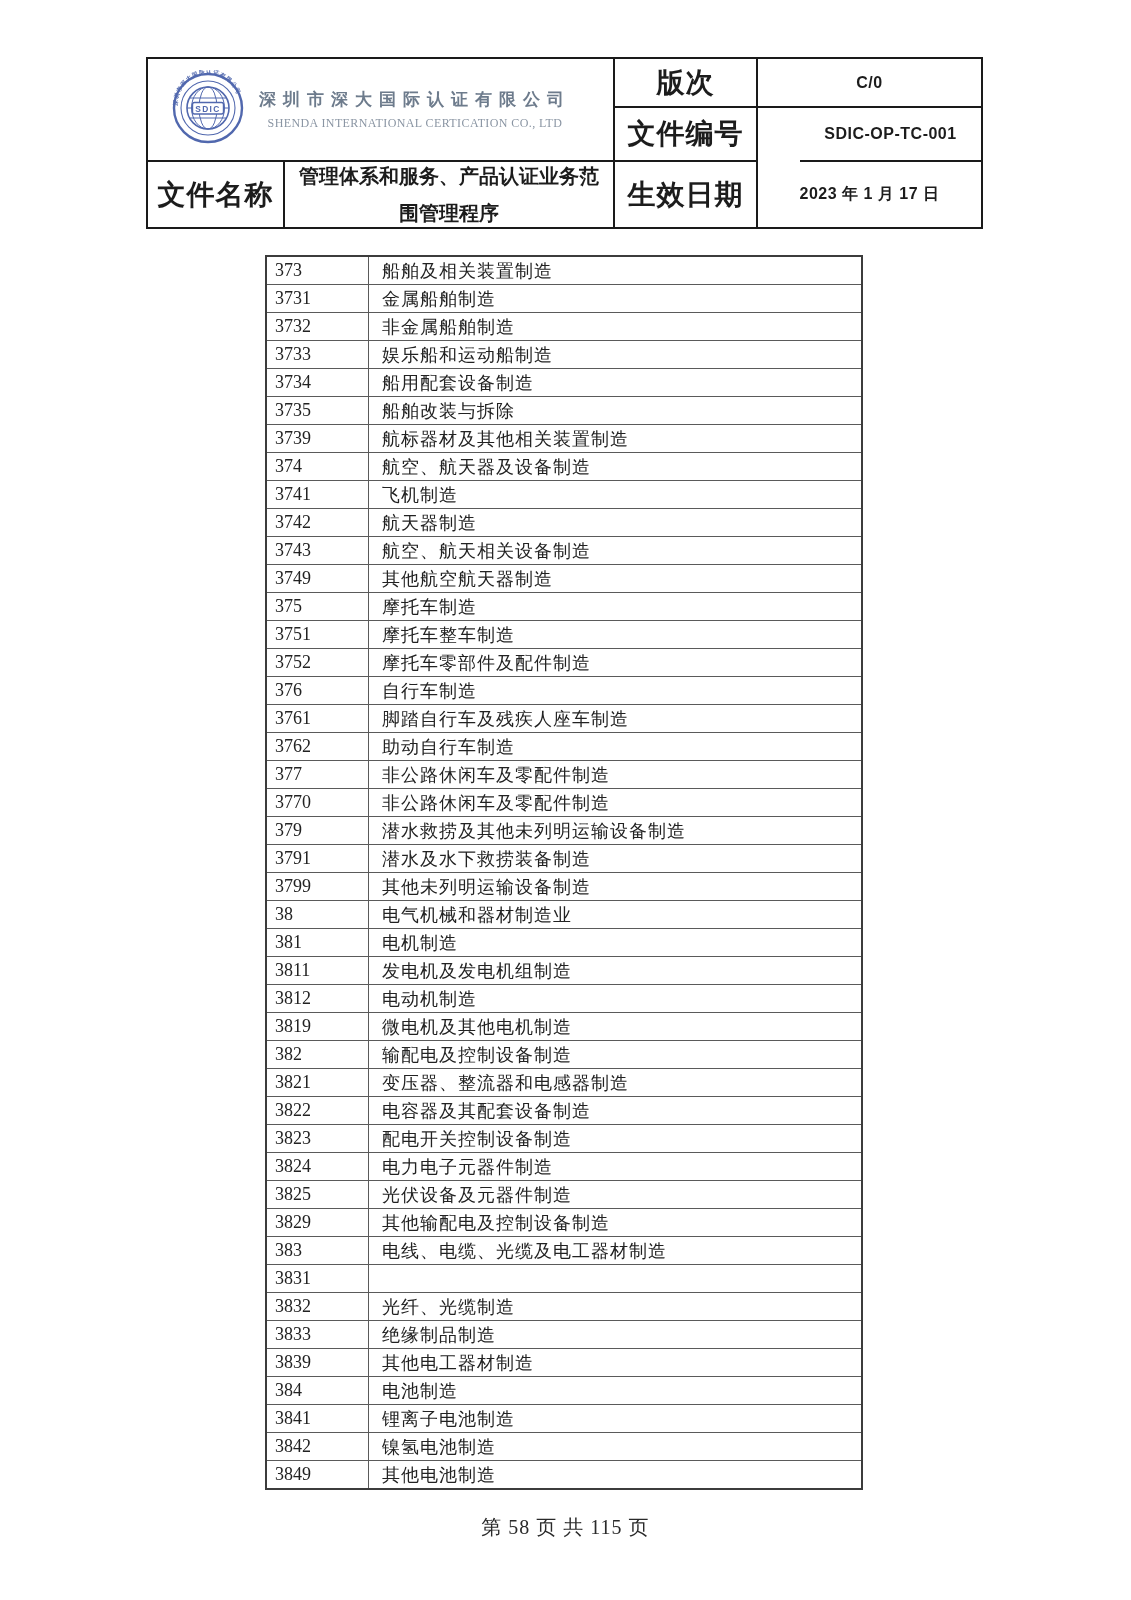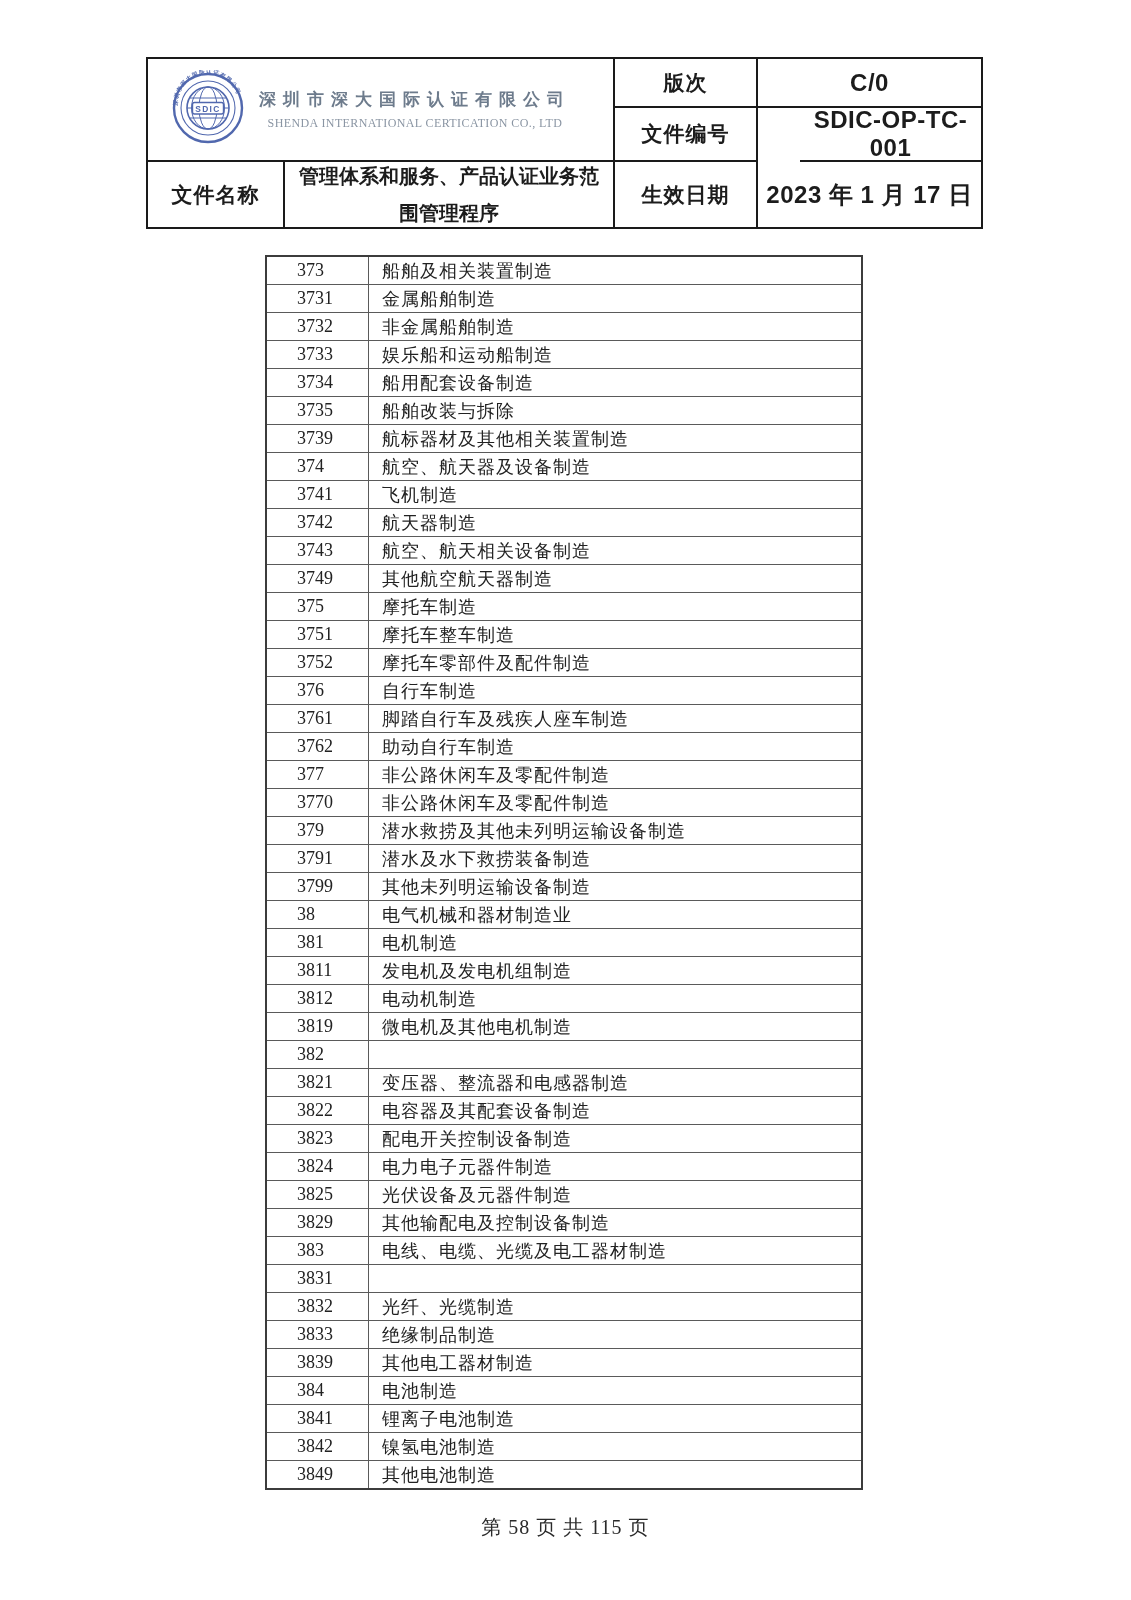--- a/index.html
+++ b/index.html
@@ -29,22 +29,22 @@
     box-sizing:border-box;
     text-align:center;
   }
   .hcell.no-r{border-right:none;}
   .hcell.no-b{border-bottom:none;}
   .logo-cell{
     grid-column:1 / 3;grid-row:1 / 3;
     justify-content:flex-start;
     padding-left:22px;
   }
-  .label-cell{font-size:21px;letter-spacing:1px;}
-  .value-cell{font-size:24px;letter-spacing:0.5px;}
+  .label-cell{font-size:28px;letter-spacing:1px;}
+  .value-cell{font-size:16px;letter-spacing:0.5px;}
   .title-cell{
     font-size:20px;line-height:1.85;
     padding:0 6px;
   }
   .logo-text{margin-left:13px;}
   .logo-zh{
     font-size:17px;letter-spacing:7px;
     color:#6d7b8c;font-weight:700;white-space:nowrap;
   }
   .logo-en{
@@ -66,21 +66,21 @@
   .trow{
     flex:1 1 0;
     display:flex;
     border-bottom:1px solid #5a5a5a;
     min-height:0;
   }
   .trow:last-child{border-bottom:none;}
   .cell-code{
     width:102px;flex:0 0 102px;
     border-right:1px solid #5a5a5a;
-    padding-left:30px;
+    padding-left:8px;
     display:flex;align-items:center;
     box-sizing:border-box;
   }
   .cell-name{
     flex:1;
     padding-left:13px;
     display:flex;align-items:center;
     letter-spacing:1px;
     white-space:nowrap;
     overflow:hidden;
@@ -276,20 +276,21 @@
       <div class="cell-name">电动机制造</div>
     </div>
 
     <div class="trow">
       <div class="cell-code">3819</div>
       <div class="cell-name">微电机及其他电机制造</div>
     </div>
 
     <div class="trow">
       <div class="cell-code">382</div>
+      <div class="cell-name">输配电及控制设备制造</div>
     </div>
 
     <div class="trow">
       <div class="cell-code">3821</div>
       <div class="cell-name">变压器、整流器和电感器制造</div>
     </div>
 
     <div class="trow">
       <div class="cell-code">3822</div>
       <div class="cell-name">电容器及其配套设备制造</div>

